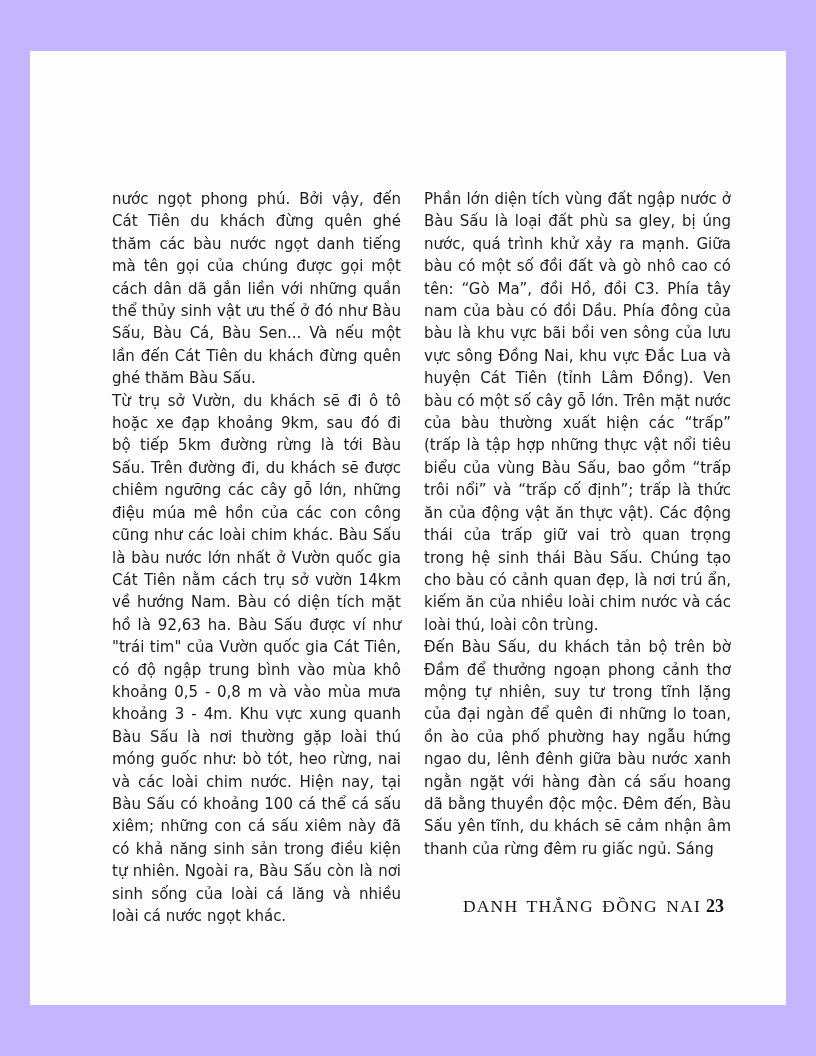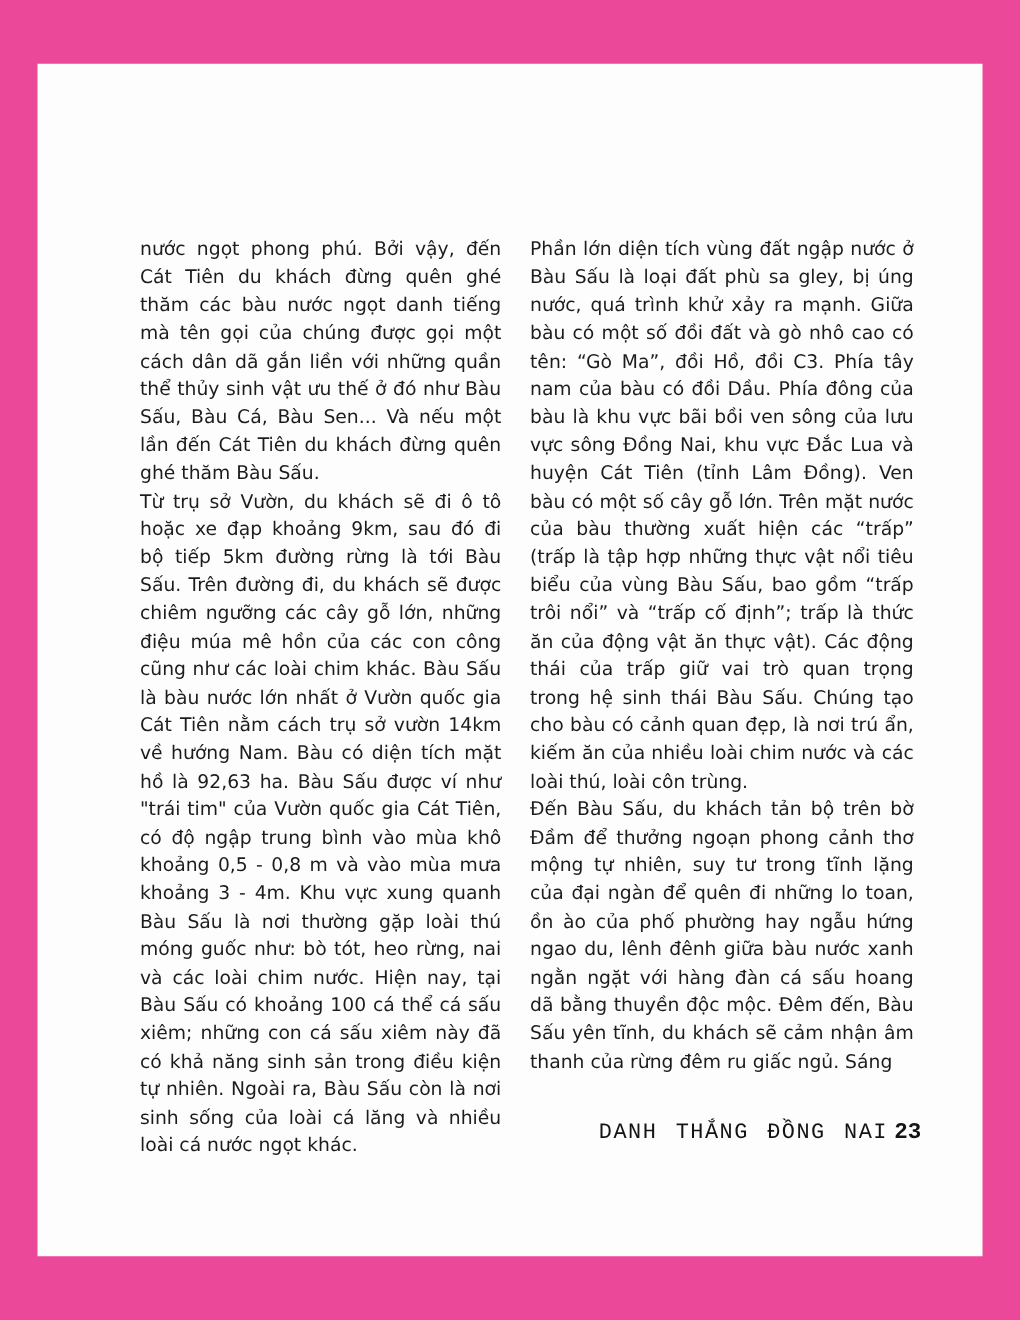--- a/index.html
+++ b/index.html
@@ -4,21 +4,21 @@
 <style>
   html, body {
     margin: 0;
     padding: 0;
     background: #ffffff;
   }
   .page {
     position: relative;
     width: 816px;
     height: 1056px;
-    background: #ec4899;
+    background: #c4b5fd;
     overflow: hidden;
     font-family: "DejaVu Sans", sans-serif;
   }
   
   .scan-area {
     position: absolute;
     left: 30px;
     top: 51px;
     width: 756px;
     height: 954px;
@@ -42,22 +42,22 @@
   .col p {
     margin: 0;
     text-align: justify;
     text-justify: inter-word;
   }
   .col p + p {
   }
   .footer {
     position: absolute;
     top: 896px;
-    right: 79px;
-    font-family: Liberation Mono, monospace;
+    right: 92px;
+    font-family: Liberation Serif, serif;
     color: #141414;
     white-space: nowrap;
   }
   .footer .running-title {
     font-size: 17.5px;
     letter-spacing: 1.2px;
     word-spacing: 3px;
   }
   .footer .page-number {
     font-size: 18px;

